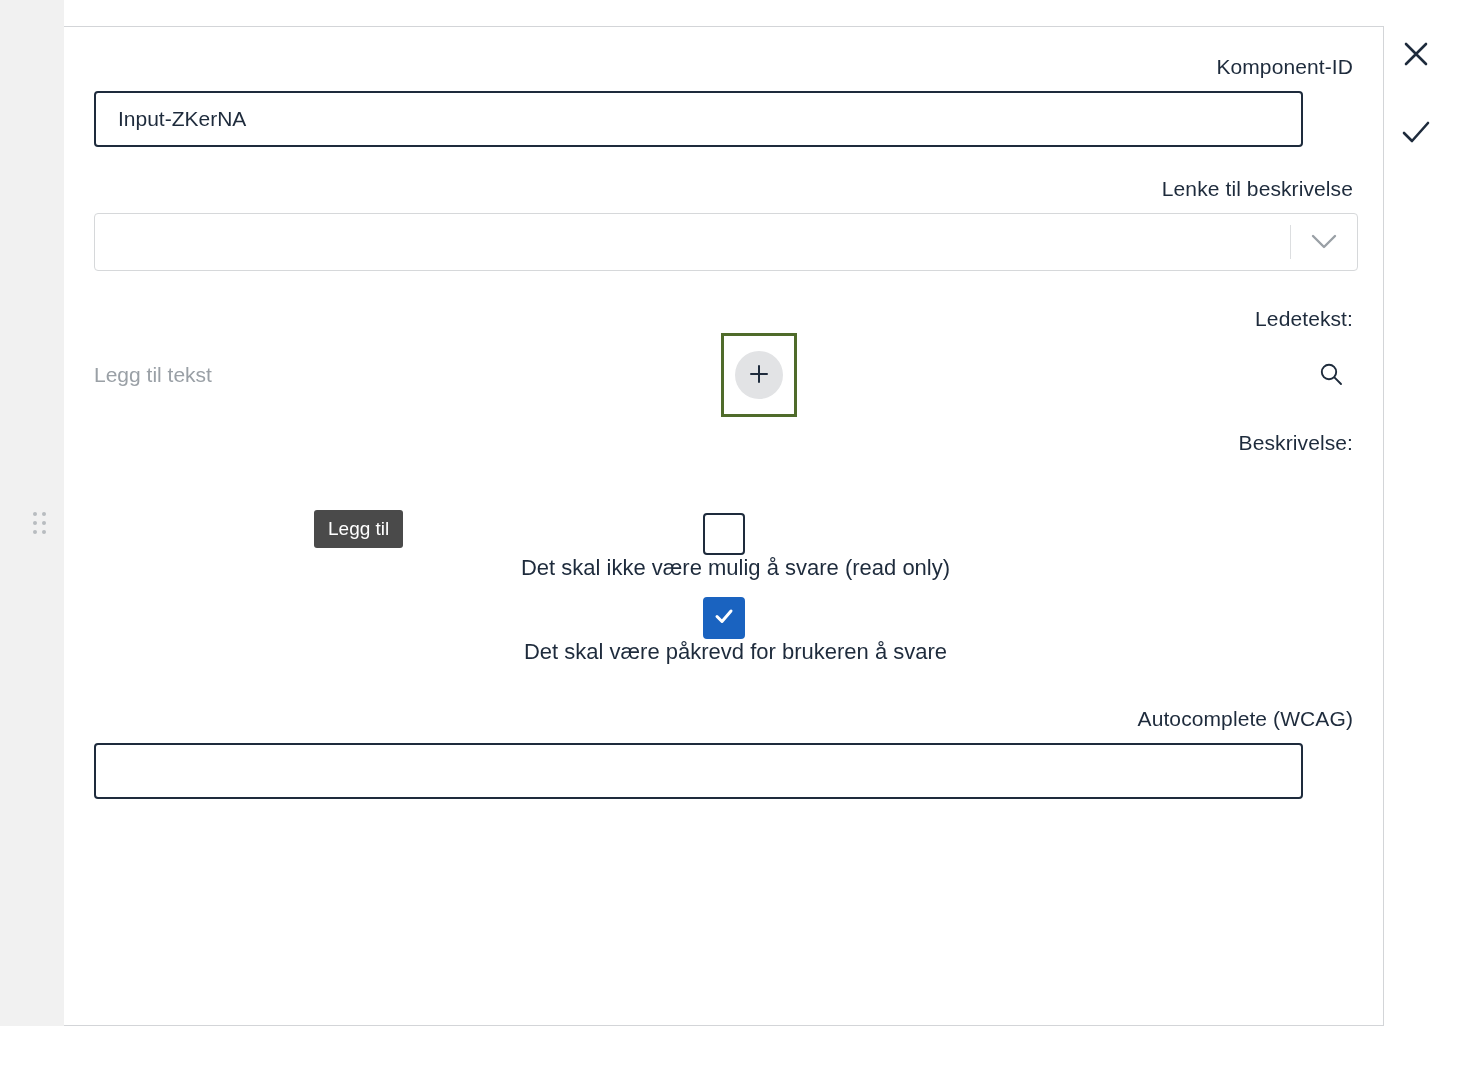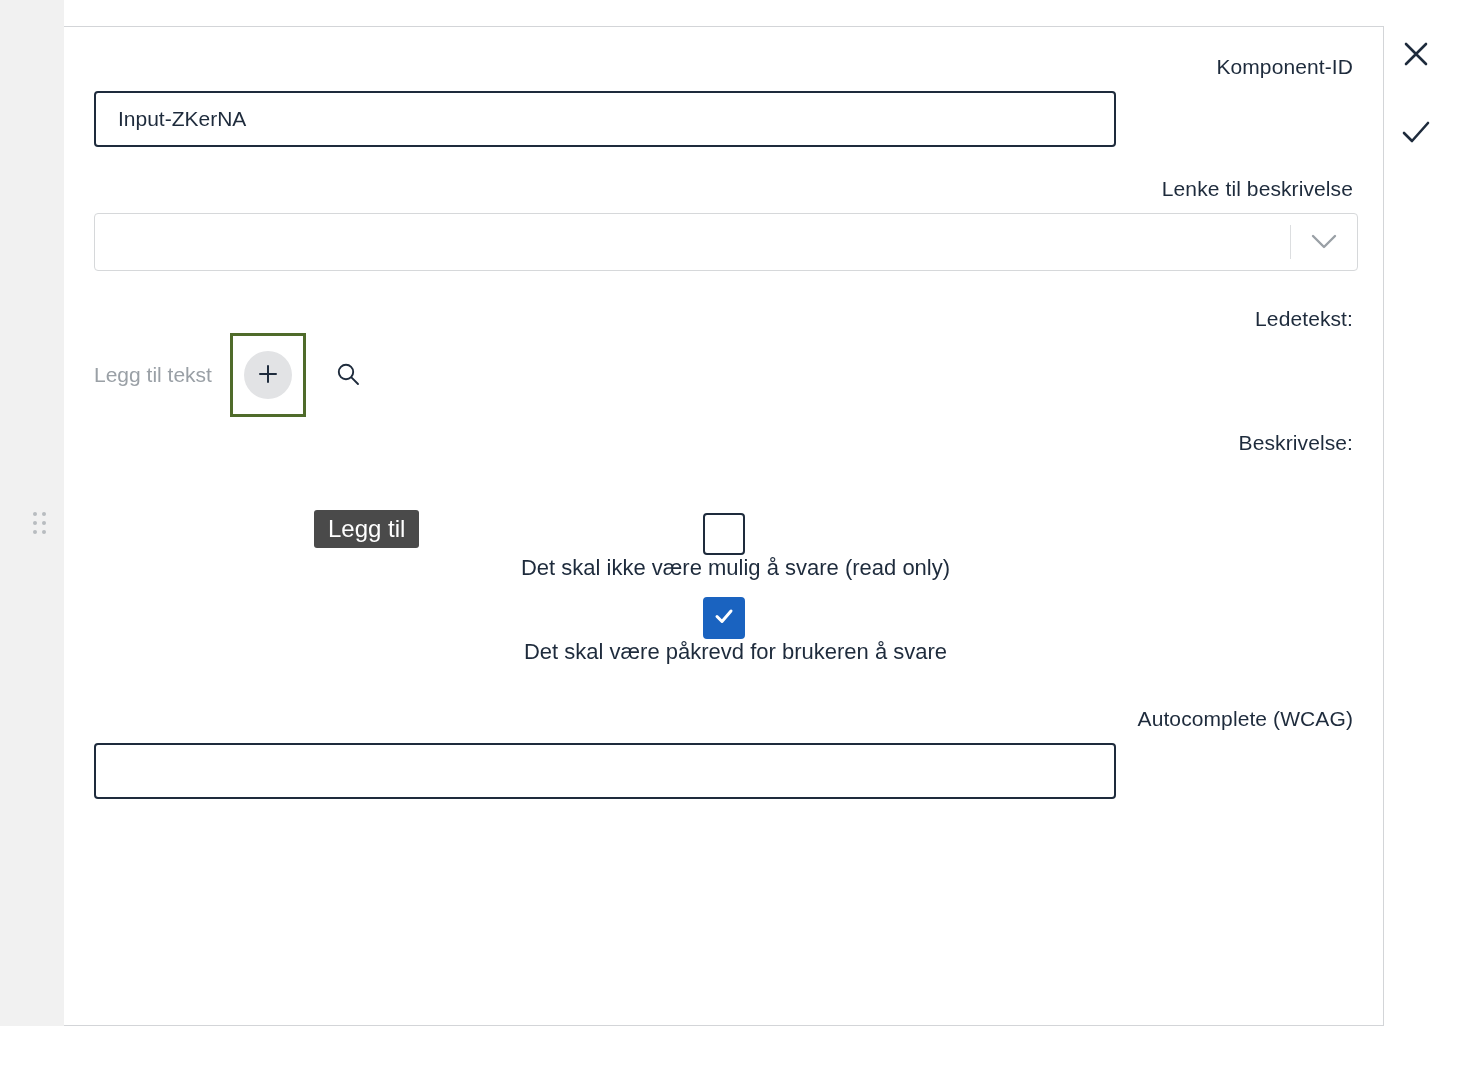--- a/index.html
+++ b/index.html
@@ -105,21 +105,21 @@
     line-height: 28px;
     color: #1e2b3c;
     margin: 0 0 10px 0;
     font-weight: 400;
     letter-spacing: .1px;
     text-align: right;
   }
 
   .text-input {
     box-sizing: border-box;
-    width: 1022px;
+    width: 1209px;
     height: 56px;
     border: 2px solid #1e2b3c;
     border-radius: 4px;
     background: #ffffff;
     font-family: "Liberation Sans", sans-serif;
     font-size: 21px;
     color: #1e2b3c;
     padding: 0 22px;
     outline: none;
     display: flex;
@@ -160,20 +160,21 @@
     margin-right: 20px;
     display: flex;
     align-items: center;
   }
 
   
   .addrow {
     display: flex;
     align-items: center;
     height: 64px;
+    justify-content: space-between;
   }
   .addrow-placeholder {
     font-size: 21px;
     color: #9aa0a6;
     white-space: nowrap;
   }
 
   .icon-btn {
     border: none;
     background: transparent;
@@ -215,21 +216,21 @@
     margin-left: 20px;
   }
 
   
   .tooltip {
     position: absolute;
     left: 314px;
     top: 510px;
     background: #4a4a4a;
     color: #ffffff;
-    font-size: 24px;
+    font-size: 19px;
     line-height: 22px;
     padding: 8px 14px;
     border-radius: 3px;
     white-space: nowrap;
   }
 
   
   .addrow2 {
     display: flex;
     align-items: center;

